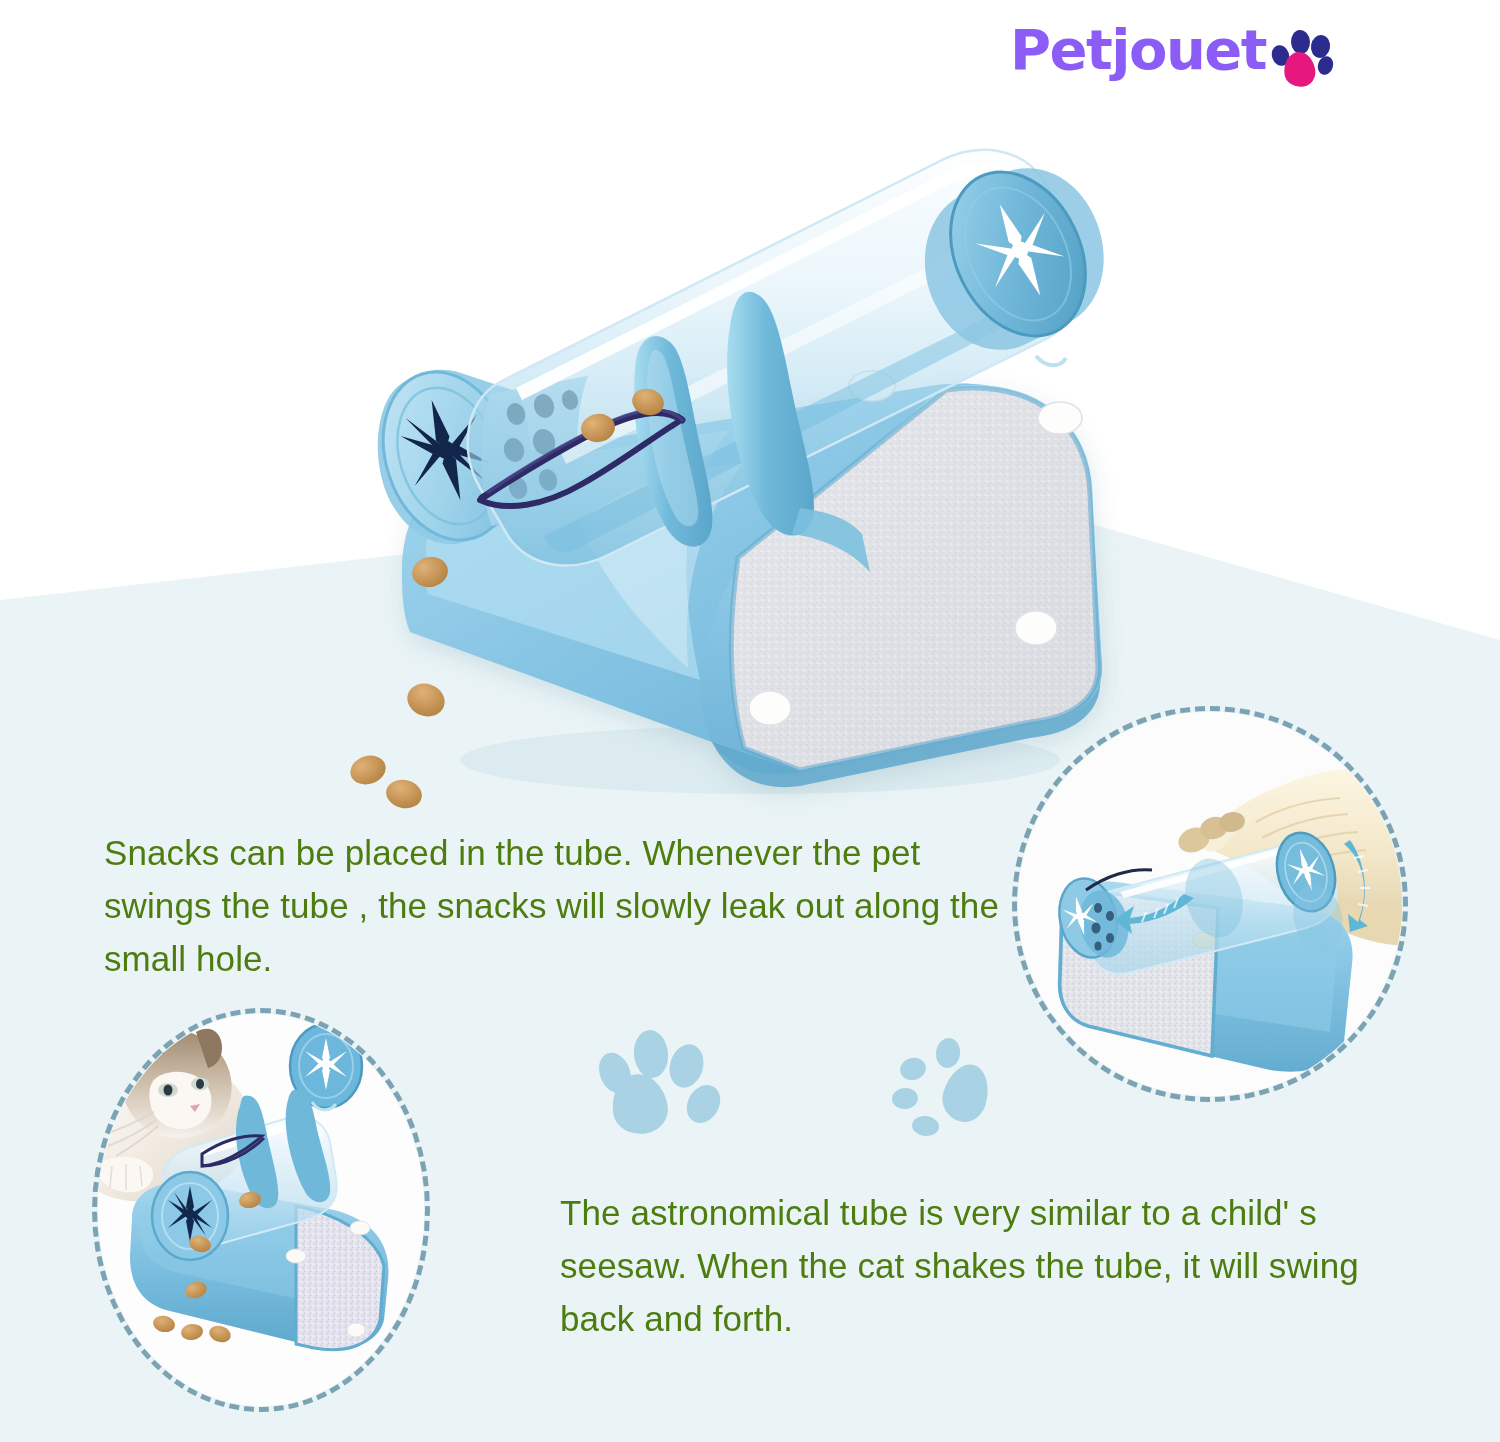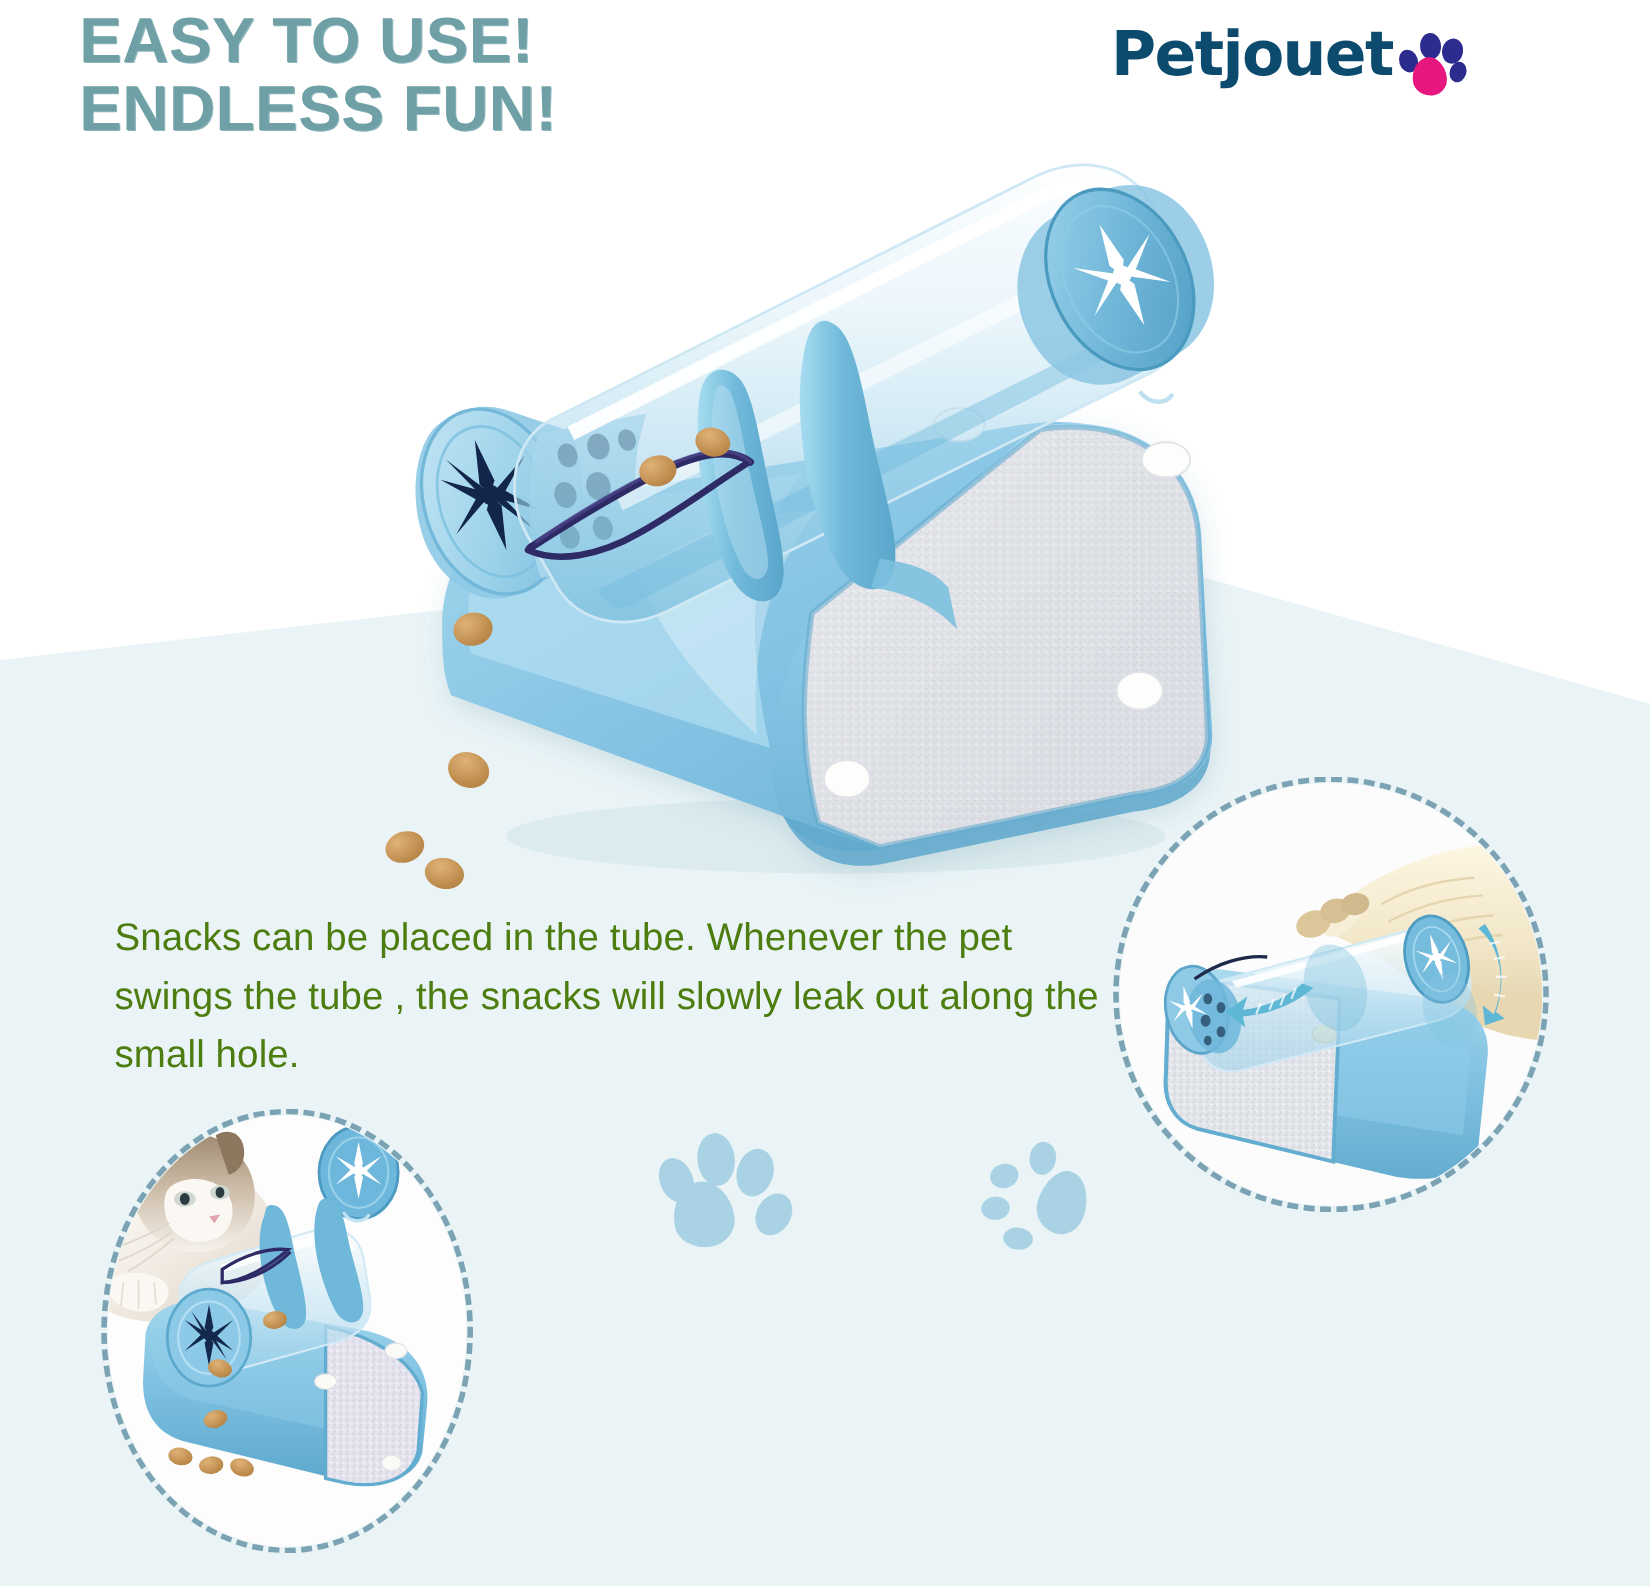--- a/index.html
+++ b/index.html
@@ -28,21 +28,21 @@
     position:absolute;left:72px;top:6px;
     font-size:58px;font-weight:bold;line-height:1.07;
     letter-spacing:.5px;color:#6fa0a6;
     text-shadow:1px 1px 0 #8fb8bd;
     white-space:pre-line;
   }
 
   
   .brand{position:absolute;left:1010px;top:14px;display:flex;align-items:center;}
   .brand-word{
-    font-size:56px;font-weight:bold;color:#0c4a6e;letter-spacing:-1.5px;
+    font-size:56px;font-weight:bold;color:#8b5cf6;letter-spacing:-1.5px;
     font-family:"DejaVu Sans","Liberation Sans",sans-serif;
   }
   .paw-logo{position:relative;width:62px;height:62px;margin-left:6px;margin-top:8px;}
   .paw-logo i{position:absolute;display:block;border-radius:50%;background:#2b2c8e;}
   .paw-logo .t1{width:17px;height:21px;left:0px;  top:23px;transform:rotate(-18deg);}
   .paw-logo .t2{width:19px;height:24px;left:19px; top:8px; transform:rotate(-4deg);}
   .paw-logo .t3{width:19px;height:23px;left:39px; top:13px;transform:rotate(10deg);}
   .paw-logo .t4{width:15px;height:19px;left:46px; top:34px;transform:rotate(18deg);}
   .paw-logo .pad{
     width:31px;height:35px;left:12px;top:30px;background:#e6187f;
@@ -79,22 +79,20 @@
   #inset-left {left:92px; top:1008px;width:338px;height:404px;}
 </style>
 </head>
 <body>
 
 <div class="stage">
 
   <div class="bg-white"></div>
   <div class="bg-white2"></div>
 
-  <div class="headline">EASY TO USE!
-ENDLESS FUN!</div>
 
   <div class="brand">
     <div class="brand-word">Petjouet</div>
     <div class="paw-logo">
       <i class="t1"></i>
         <i class="t2"></i>
         <i class="t3"></i>
         <i class="t4"></i>
         <i class="pad"></i>
     </div>
@@ -283,20 +281,21 @@
         <ellipse cx="38" cy="650" rx="18" ry="14" fill="url(#gKib)" transform="rotate(-18 38 650)"></ellipse>
         <ellipse cx="74" cy="674" rx="18" ry="14" fill="url(#gKib)" transform="rotate(12 74 674)"></ellipse>
         <ellipse cx="268" cy="308" rx="17" ry="14" fill="url(#gKib)" transform="rotate(-10 268 308)"></ellipse>
         <ellipse cx="318" cy="282" rx="16" ry="13" fill="url(#gKib)" transform="rotate(16 318 282)"></ellipse>
       </g>
     </svg>
   </div>
 
   <div class="copy copy1">Snacks can be placed in the tube. Whenever the pet swings the tube , the snacks will slowly leak out along the small hole.</div>
 
+  <div class="copy copy2">The astronomical tube is very similar to a child' s seesaw. When the cat shakes the tube, it will swing back and forth.</div>
 
   <div class="pawmark" style="left:600px;top:1028px;width:130px;height:120px;">
     <i style="width:30px;height:42px;left:0px;top:24px;transform:rotate(-22deg);"></i>
     <i style="width:34px;height:48px;left:34px;top:2px;transform:rotate(-6deg);"></i>
     <i style="width:33px;height:44px;left:70px;top:16px;transform:rotate(16deg);"></i>
     <i style="width:31px;height:40px;left:88px;top:56px;transform:rotate(30deg);"></i>
     <i class="pad" style="width:55px;height:60px;left:12px;top:46px;transform:rotate(-10deg);"></i>
   </div>
 
   <div class="pawmark" style="left:890px;top:1038px;width:105px;height:100px;">

